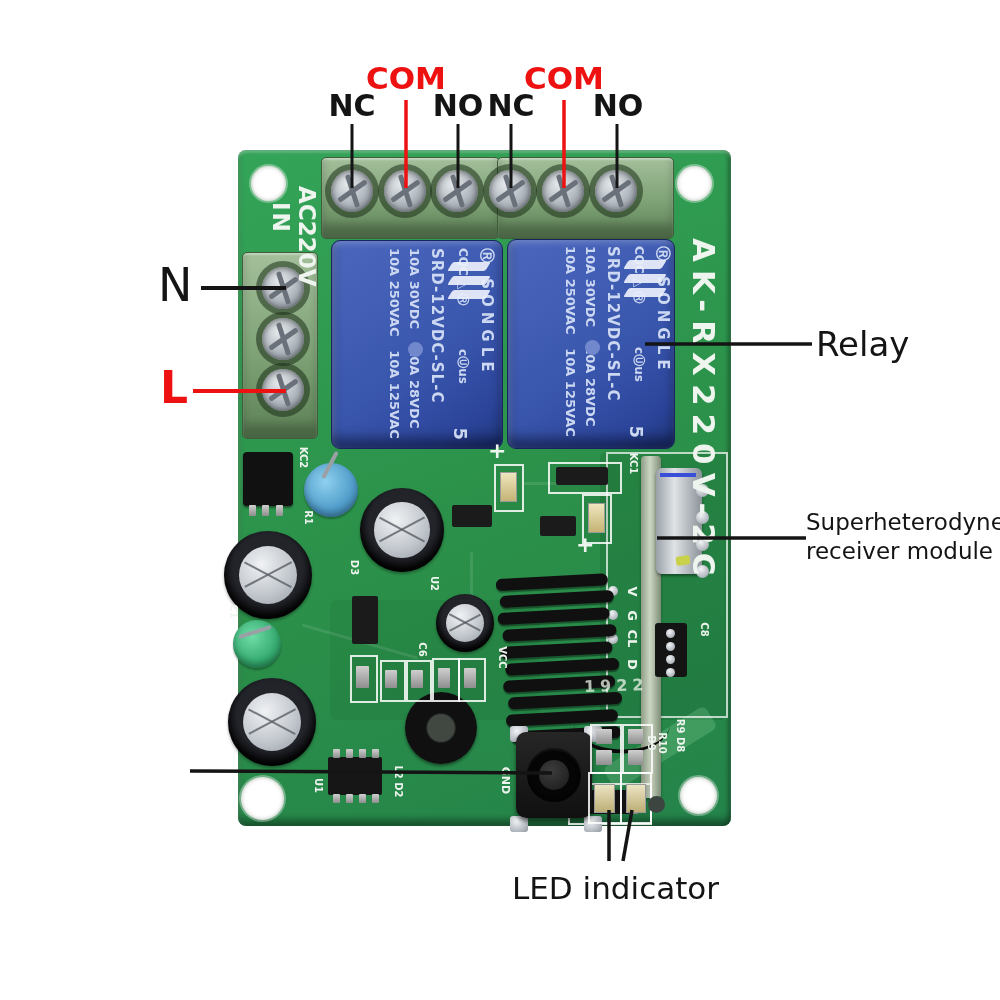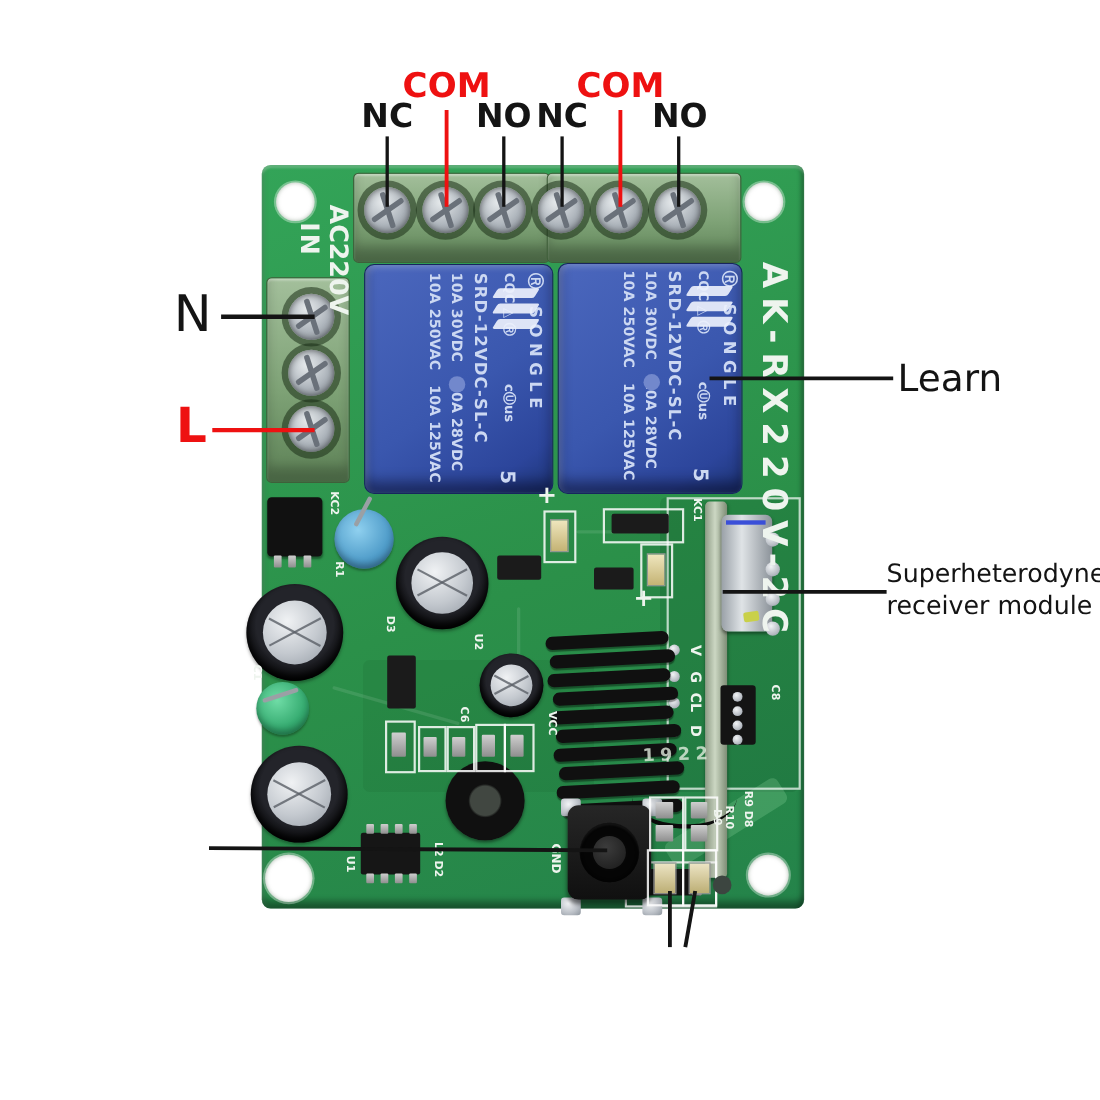--- a/index.html
+++ b/index.html
@@ -287,19 +287,20 @@
   <div class="ann t-lab" style="left:312px;top:88px;">NC</div>
   <div class="ann t-lab red" style="left:366px;top:60px;font-size:31px;">COM</div>
   <div class="ann t-lab" style="left:418px;top:88px;">NO</div>
   <div class="ann t-lab" style="left:471px;top:88px;">NC</div>
   <div class="ann t-lab red" style="left:524px;top:60px;font-size:31px;">COM</div>
   <div class="ann t-lab" style="left:578px;top:88px;">NO</div>
 
   <div class="ann" style="left:158px;top:258px;font-size:46px;">N</div>
   <div class="ann red" style="left:160px;top:362px;font-size:44px;font-weight:bold;">L</div>
 
-  <div class="ann" style="left:816px;top:324px;font-size:34px;">Learn</div>
+  <div class="ann" style="left:816px;top:324px;font-size:34px;">Relay</div>
   <div class="ann" style="left:806px;top:508px;font-size:23px;line-height:29px;">
     <div>Superheterodyne</div>
     <div>receiver module</div>
   </div>
+  <div class="ann" style="left:512px;top:870px;font-size:31px;">LED indicator</div>
 
 </div>
 
 </body></html>

